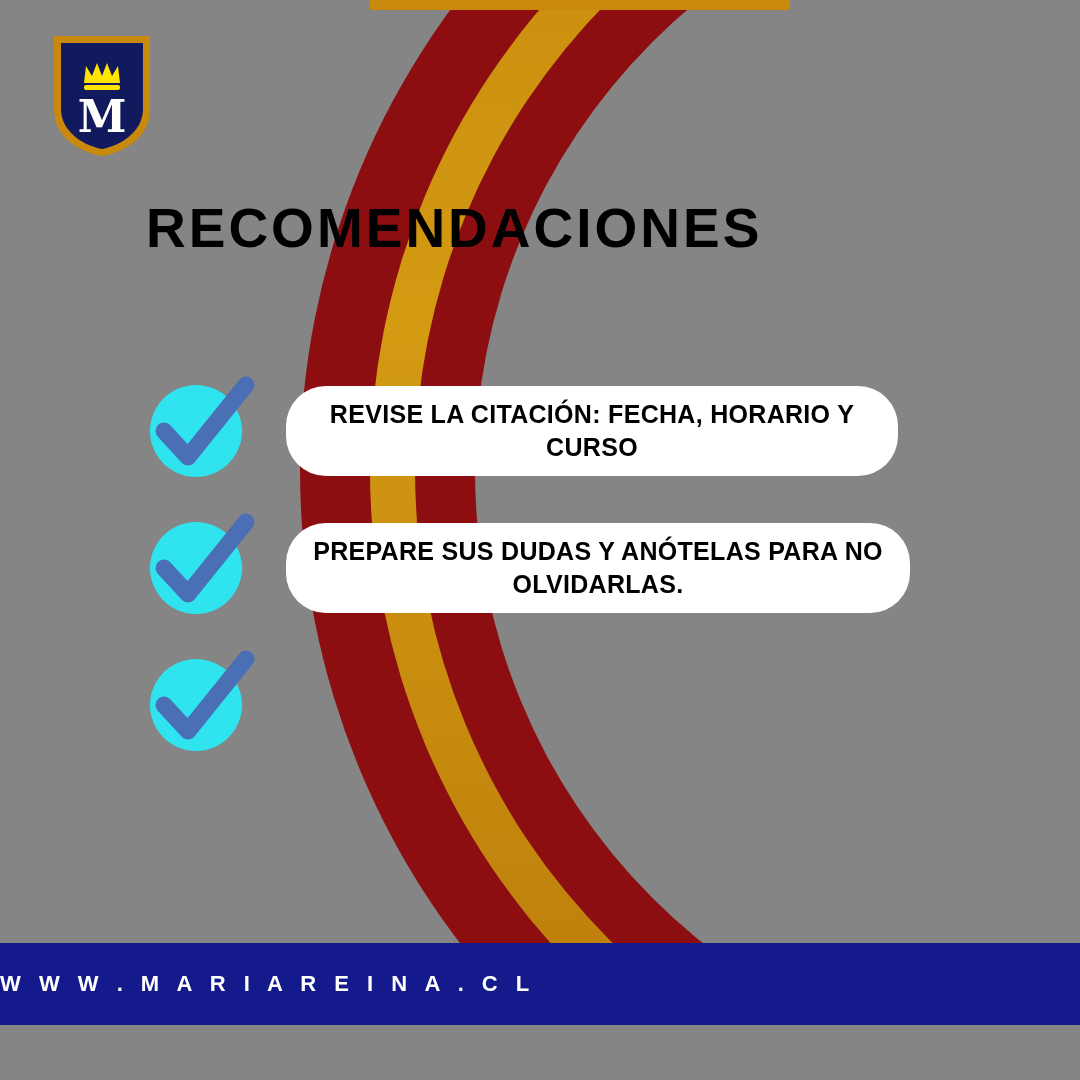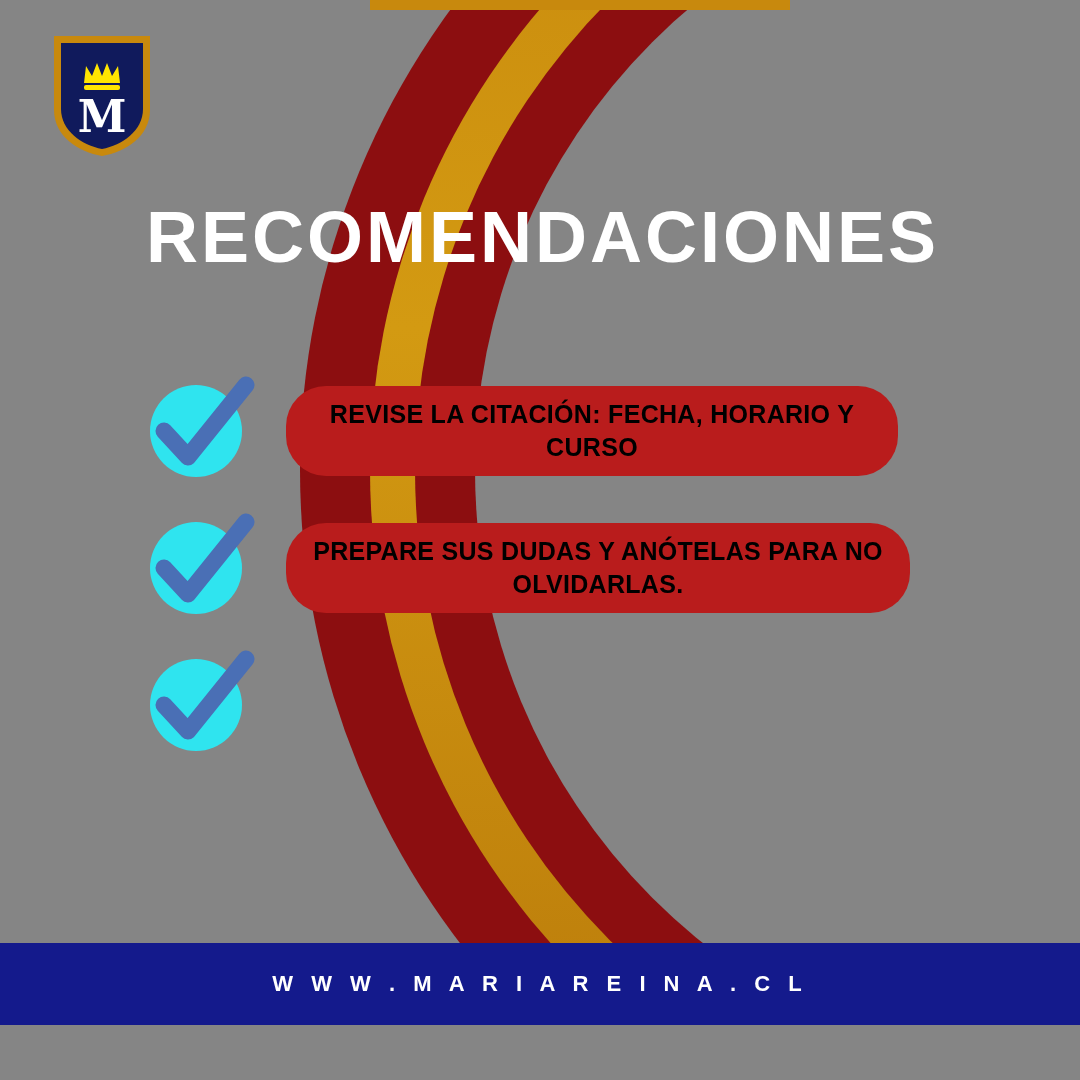--- a/index.html
+++ b/index.html
@@ -81,24 +81,24 @@
     font-size: 37px;
     font-weight: bold;
     letter-spacing: 4px;
     color: #ffffff;
     white-space: nowrap;
   }
   .title {
     position: absolute;
     left: 146px;
     top: 196px;
-    font-size: 72px;
+    font-size: 55px;
     font-weight: bold;
     letter-spacing: 3px;
-    color: #ffffff;
+    color: #000000;
     white-space: nowrap;
   }
 
   
   .rows {
     position: absolute;
     left: 150px;
     top: 368px;
     width: 770px;
   }
@@ -127,21 +127,21 @@
   }
   .check-mark {
     position: absolute;
     left: -4px;
     top: -16px;
     width: 116px;
     height: 116px;
   }
   .pill {
     flex: 1;
-    background: #b91c1c;
+    background: #ffffff;
     border-radius: 40px;
     min-height: 88px;
     display: flex;
     align-items: center;
     justify-content: flex-start;
     padding: 12px 26px;
     box-sizing: border-box;
   }
   .pill-text {
     color: #000000;
@@ -158,21 +158,20 @@
   
   .footer {
     position: absolute;
     left: 0;
     bottom: 55px;
     width: 100%;
     height: 82px;
     background: #141a8c;
     display: flex;
     align-items: center;
-    justify-content: center;
   }
   .footer-text {
     color: #ffffff;
     font-size: 22px;
     font-weight: bold;
     letter-spacing: 6px;
   }
   .footer-bottom-strip {
     position: absolute;
     left: 0;

